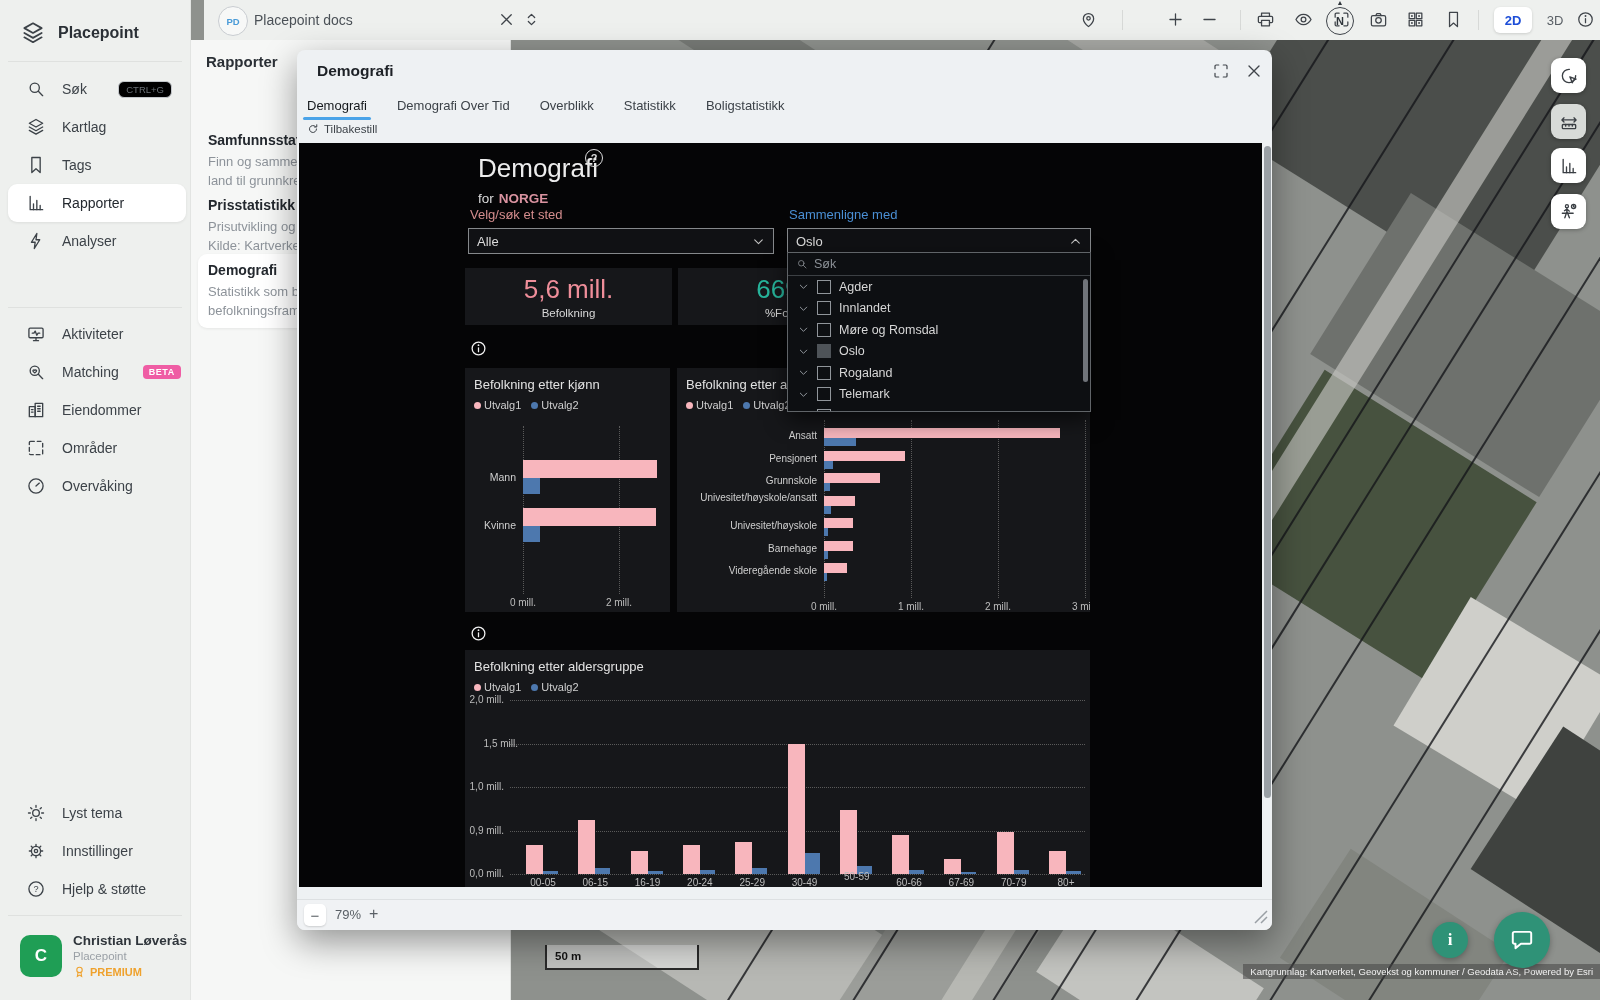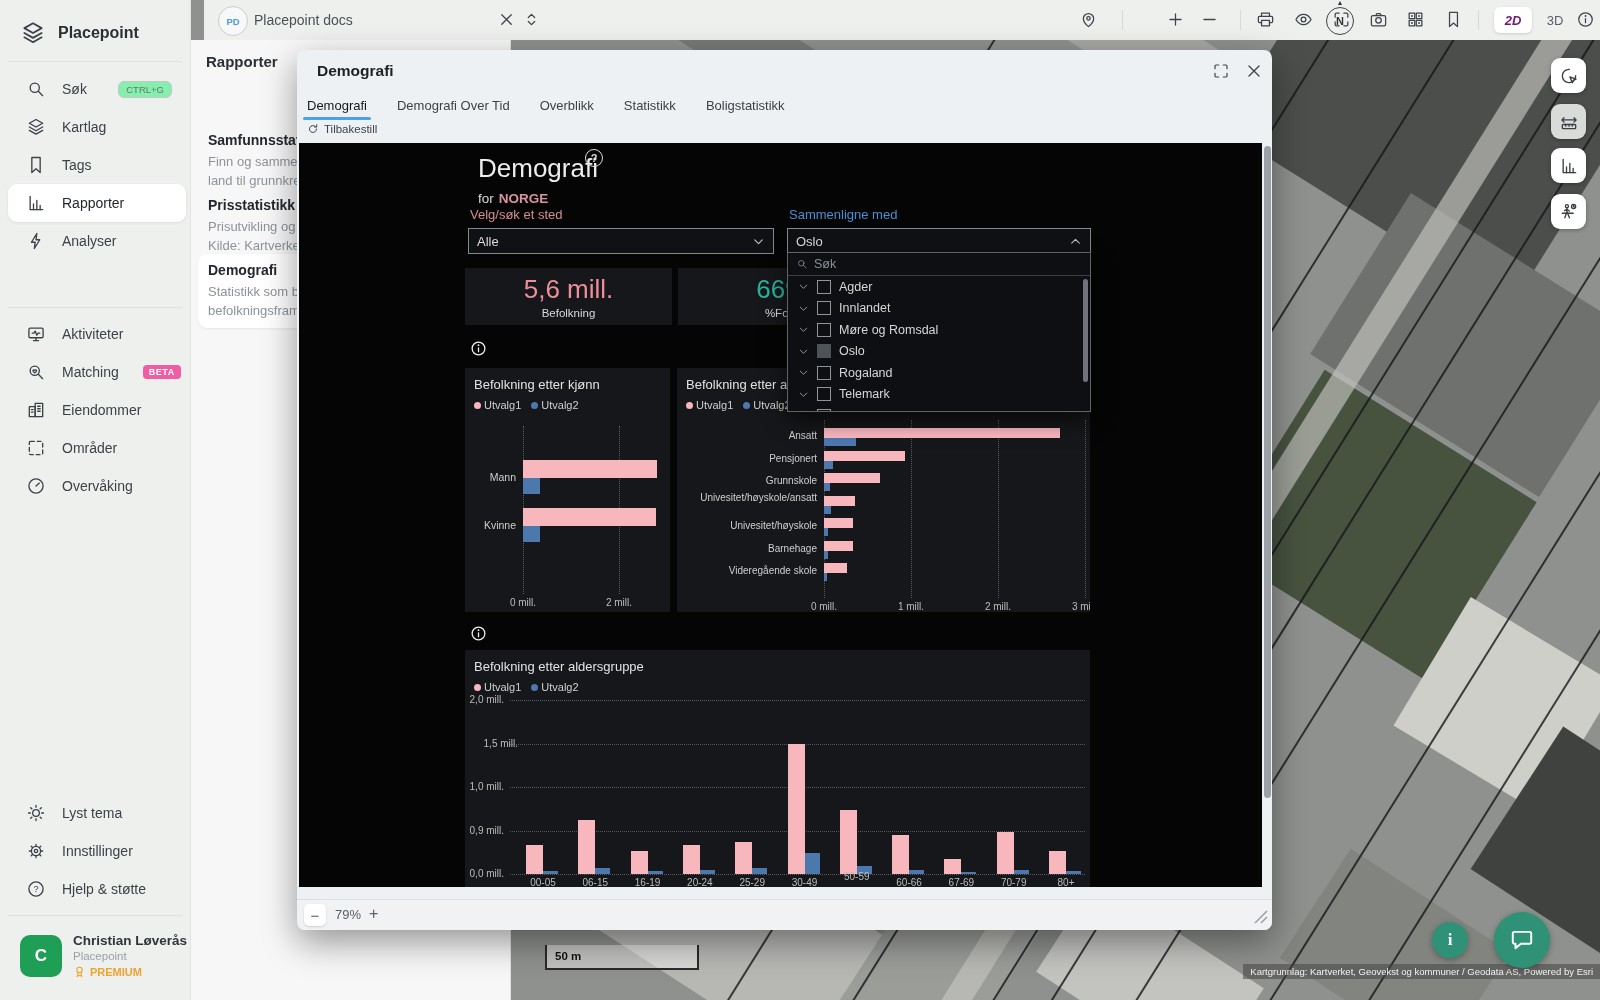--- a/index.html
+++ b/index.html
@@ -12,21 +12,21 @@
   .cad{position:absolute;background:#15161a;opacity:.8;transform-origin:center;}
   
   #sidebar{position:absolute;left:0;top:0;width:190px;height:1000px;background:#eef0ee;border-right:1px solid #e2e4e2;z-index:6;}
   .sb-logo{position:absolute;left:20px;top:20px;display:flex;align-items:center;gap:12px;color:#2b3036;}
   .sb-logo .name{font-size:16px;font-weight:700;}
   .sb-div{position:absolute;left:8px;right:8px;height:1px;background:#dfe1df;}
   .sb-list{position:absolute;left:8px;right:4px;}
   .sb-item{height:38px;display:flex;align-items:center;gap:16px;padding-left:18px;border-radius:9px;color:#3c4248;font-size:14px;cursor:pointer;position:relative;}
   .sb-item.active{background:#ffffff;box-shadow:0 1px 3px rgba(0,0,0,.08);color:#23282e;}
   .sb-ico{width:20px;height:20px;color:#3c4248;flex:0 0 20px;}
-  .kbd{position:absolute;right:14px;border:1px solid #c3c7cb;border-radius:6px;font-size:9.5px;color:#6b7177;padding:2px 7px;background:#86efac;}
+  .kbd{position:absolute;right:14px;border:1px solid #c3c7cb;border-radius:6px;font-size:9.5px;color:#6b7177;padding:2px 7px;background:#000000;}
   .beta{margin-left:8px;background:#ef5da4;color:#fff;font-size:9px;font-weight:700;letter-spacing:.5px;border-radius:4px;padding:2px 6px;}
   .usr-name{font-size:13.5px;color:#2f353b;font-weight:600;}
   .usr-org{font-size:11.5px;color:#9aa0a6;margin-top:2px;}
   .usr-prem{display:flex;align-items:center;gap:4px;font-size:11px;font-weight:700;color:#efa22e;margin-top:3px;}
   
   #topbar{position:absolute;left:204px;top:0;width:1410px;height:40px;background:#eef0ee;z-index:5;display:flex;align-items:center;}
   .tb-ico{width:19px;height:19px;color:#3f444a;position:absolute;top:10px;cursor:pointer;}
   .vsep{position:absolute;top:10px;width:1px;height:20px;background:#d7d9d7;}
   .pd-circle{position:absolute;left:14px;top:6px;width:28px;height:28px;border:1.5px solid #c9cdd1;border-radius:50%;display:flex;align-items:center;justify-content:center;font-size:9.5px;font-weight:700;color:#4a9bd8;background:rgba(255,255,255,.5);}
   .tab-title{position:absolute;left:50px;top:12px;font-size:14px;color:#4b5157;}
@@ -240,21 +240,21 @@
         <rect x="13" y="13" width="7" height="7"></rect>
         <path d="M7.5 7.5h.01M16.5 7.5h.01M7.5 16.5h.01M16.5 16.5h.01" stroke-width="2.4"></path>
       </svg>
     </span>
   <span class="tb-ico" style="left:1240px">
       <svg viewBox="0 0 24 24" width="100%" height="100%" fill="none" stroke="currentColor" stroke-width="1.6" stroke-linecap="round" stroke-linejoin="round">
         <path d="M7 3h10v18l-5-4.5L7 21Z"></path>
       </svg>
     </span>
   <div class="vsep" style="left:1274px"></div>
-  <div class="view-btn" style="left:1290px;width:38px;background:#fff;box-shadow:0 1px 3px rgba(0,0,0,.15);color:#701a75;font-weight:600;font-style:italic;">2D</div>
+  <div class="view-btn" style="left:1290px;width:38px;background:#fff;box-shadow:0 1px 3px rgba(0,0,0,.15);color:#1d4ed8;font-weight:600;">2D</div>
   <div class="view-btn" style="left:1334px;width:34px;color:#5a6066;">3D</div>
   <span class="tb-ico" style="left:1372px">
       <svg viewBox="0 0 24 24" width="100%" height="100%" fill="none" stroke="currentColor" stroke-width="1.6" stroke-linecap="round" stroke-linejoin="round">
         <circle cx="12" cy="12" r="8.5"></circle>
         <path d="M12 11v5"></path>
         <path d="M12 7.5h.01" stroke-width="2.4"></path>
       </svg>
     </span>
 </div>
 

